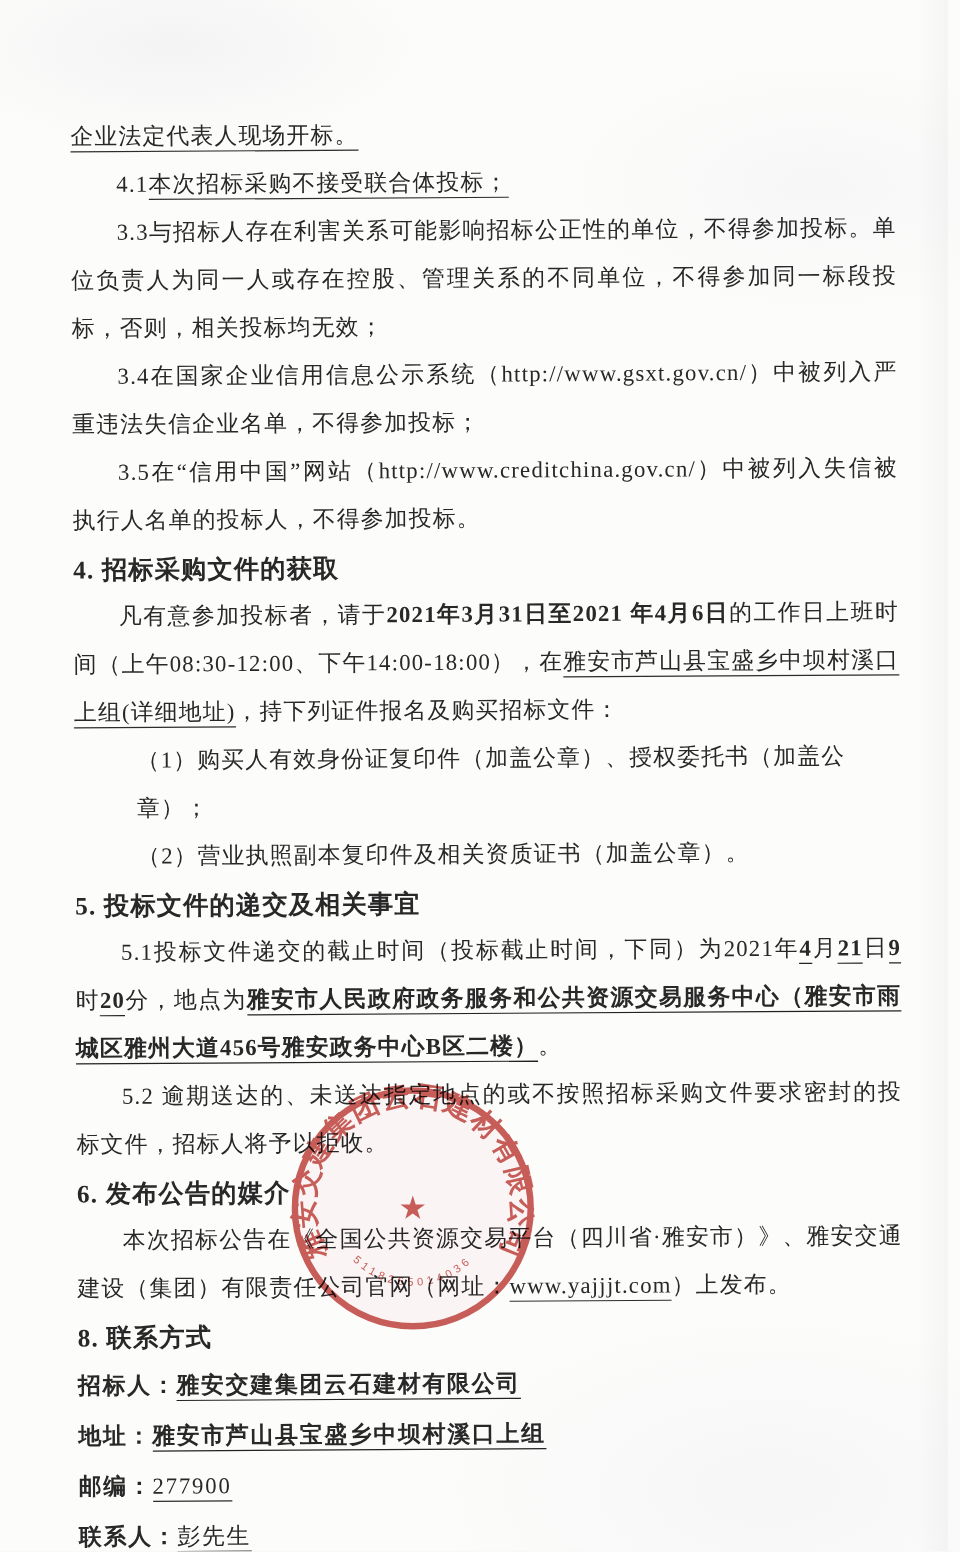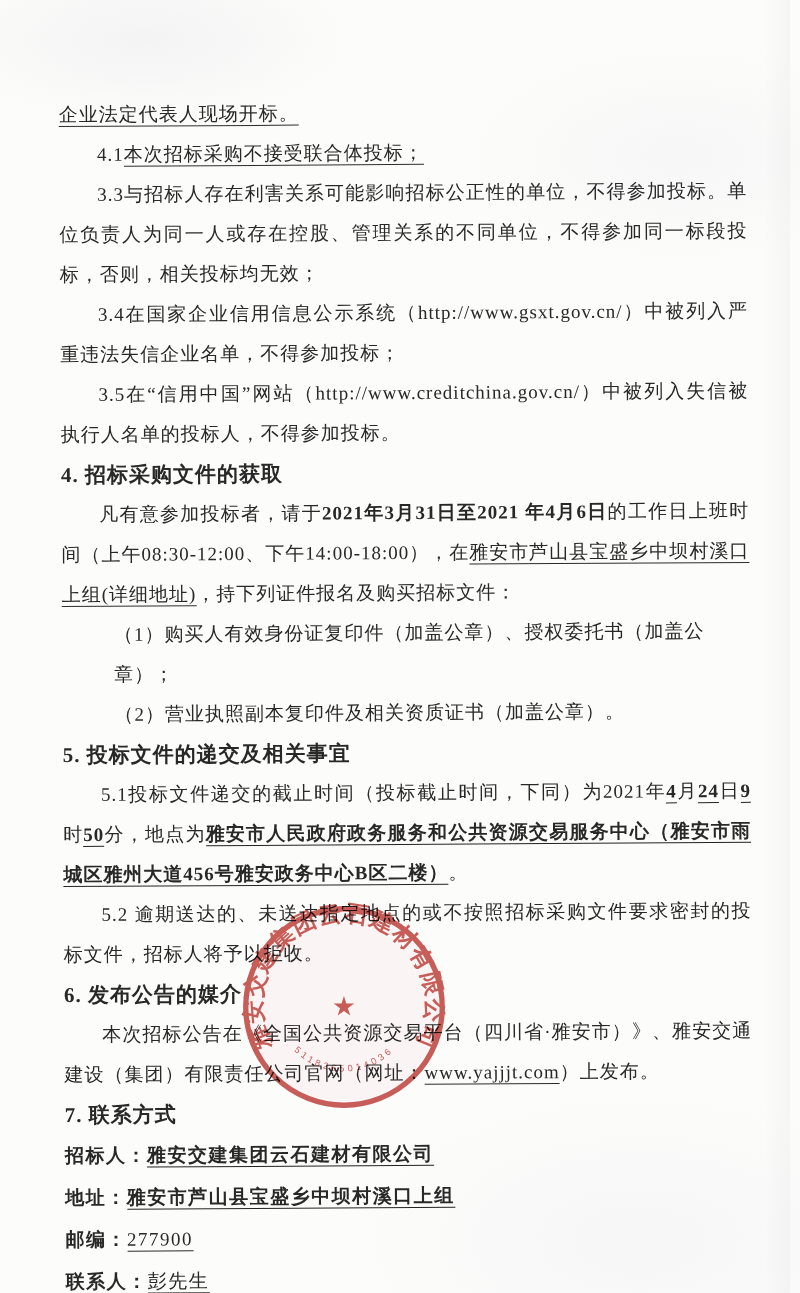--- a/index.html
+++ b/index.html
@@ -76,25 +76,25 @@
       <p class="para blk-0"><span class="u">企业法定代表人现场开标。</span></p>
       <p class="para indent blk-1"><span>4.1</span><span class="u">本次招标采购不接受联合体投标；</span></p>
       <p class="para indent blk-2"><span>3.3与招标人存在利害关系可能影响招标公正性的单位，不得参加投标。单位负责人为同一人或存在控股、管理关系的不同单位，不得参加同一标段投标，否则，相关投标均无效；</span></p>
       <p class="para indent blk-3"><span>3.4在国家企业信用信息公示系统（http://www.gsxt.gov.cn/）中被列入严重违法失信企业名单，不得参加投标；</span></p>
       <p class="para indent blk-4"><span>3.5在“信用中国”网站（http://www.creditchina.gov.cn/）中被列入失信被执行人名单的投标人，不得参加投标。</span></p>
       <h2 class="heading blk-5"><span>4. 招标采购文件的获取</span></h2>
       <p class="para indent blk-6"><span>凡有意参加投标者，请于</span><span class="b">2021年3月31日至2021 年4月6日</span><span>的工作日上班时间（上午08:30-12:00、下午14:00-18:00），在</span><span class="u">雅安市芦山县宝盛乡中坝村溪口上组(详细地址)</span><span>，持下列证件报名及购买招标文件：</span></p>
       <p class="para item blk-7"><span>（1）购买人有效身份证复印件（加盖公章）、授权委托书（加盖公章）；</span></p>
       <p class="para item blk-8"><span>（2）营业执照副本复印件及相关资质证书（加盖公章）。</span></p>
       <h2 class="heading blk-9"><span>5. 投标文件的递交及相关事宜</span></h2>
-      <p class="para indent blk-10"><span>5.1投标文件递交的截止时间（投标截止时间，下同）为2021年</span><span class="bu">4</span><span>月</span><span class="bu">24</span><span>日</span><span class="bu">9</span><span>时</span><span class="bu">50</span><span>分，地点为</span><span class="bu">雅安市人民政府政务服务和公共资源交易服务中心（雅安市雨城区雅州大道456号雅安政务中心B区二楼）</span><span>。</span></p>
+      <p class="para indent blk-10"><span>5.1投标文件递交的截止时间（投标截止时间，下同）为2021年</span><span class="bu">4</span><span>月</span><span class="bu">21</span><span>日</span><span class="bu">9</span><span>时</span><span class="bu">20</span><span>分，地点为</span><span class="bu">雅安市人民政府政务服务和公共资源交易服务中心（雅安市雨城区雅州大道456号雅安政务中心B区二楼）</span><span>。</span></p>
       <p class="para indent blk-11"><span>5.2 逾期送达的、未送达指定地点的或不按照招标采购文件要求密封的投标文件，招标人将予以拒收。</span></p>
       <h2 class="heading blk-12"><span>6. 发布公告的媒介</span></h2>
       <p class="para indent blk-13"><span>本次招标公告在《全国公共资源交易平台（四川省·雅安市）》、雅安交通建设（集团）有限责任公司官网（网址：</span><span class="u">www.yajjjt.com</span><span>）上发布。</span></p>
-      <h2 class="heading blk-14"><span>7. 联系方式</span></h2>
+      <h2 class="heading blk-14"><span>8. 联系方式</span></h2>
       <p class="contact blk-15"><span class="b">招标人：</span><span class="bu">雅安交建集团云石建材有限公司</span></p>
       <p class="contact blk-16"><span class="b">地址：</span><span class="bu">雅安市芦山县宝盛乡中坝村溪口上组</span></p>
       <p class="contact blk-17"><span class="b">邮编：</span><span class="u">277900</span></p>
       <p class="contact blk-18"><span class="b">联系人：</span><span class="u">彭先生</span></p>
     </main>
 
   <div class="seal">
     <svg viewBox="0 0 220 220" xmlns="http://www.w3.org/2000/svg">
       <defs>
         <path id="sealTop" d="M 38,152 A 85,85 0 1 1 182,152" fill="none"></path>

